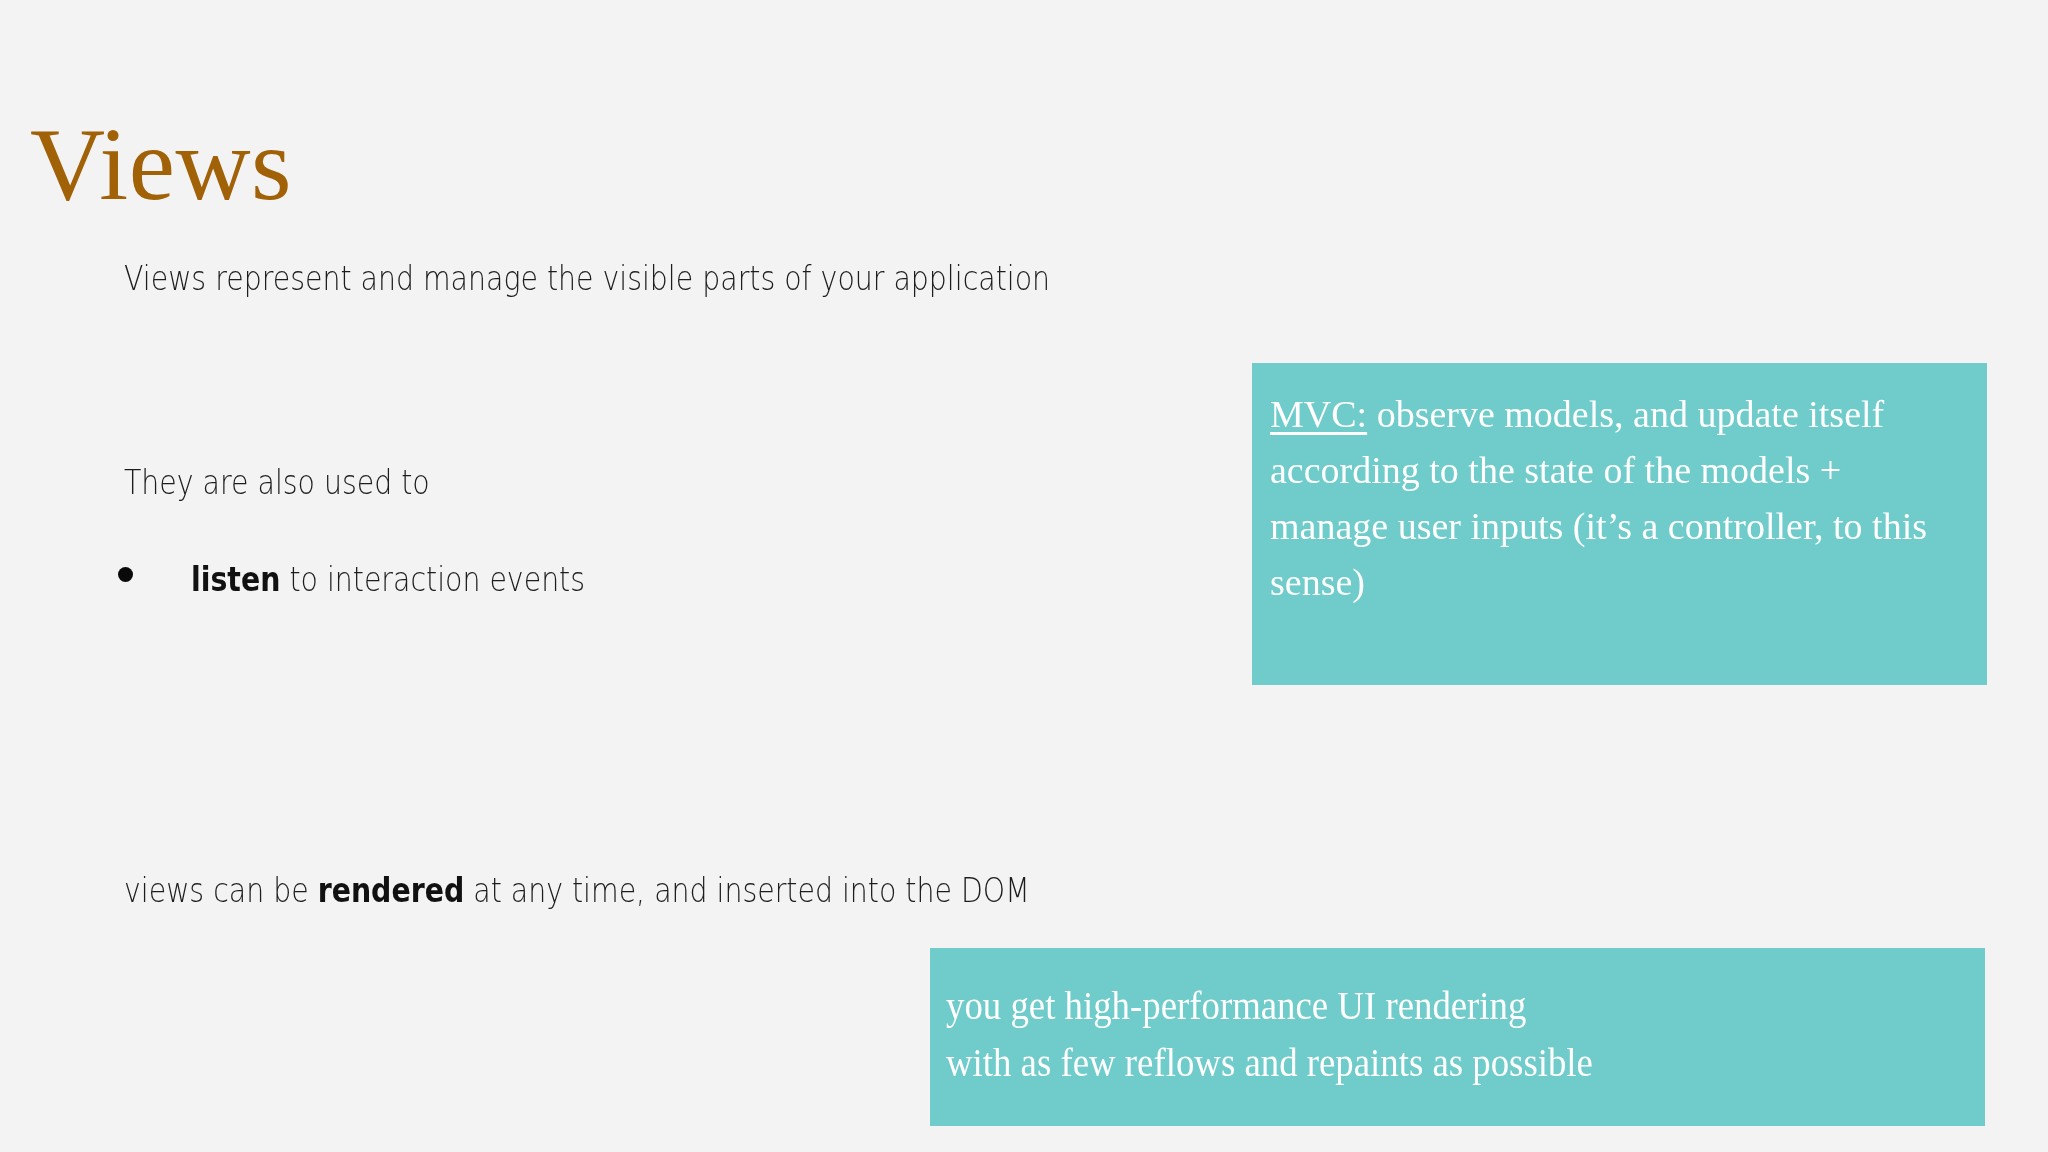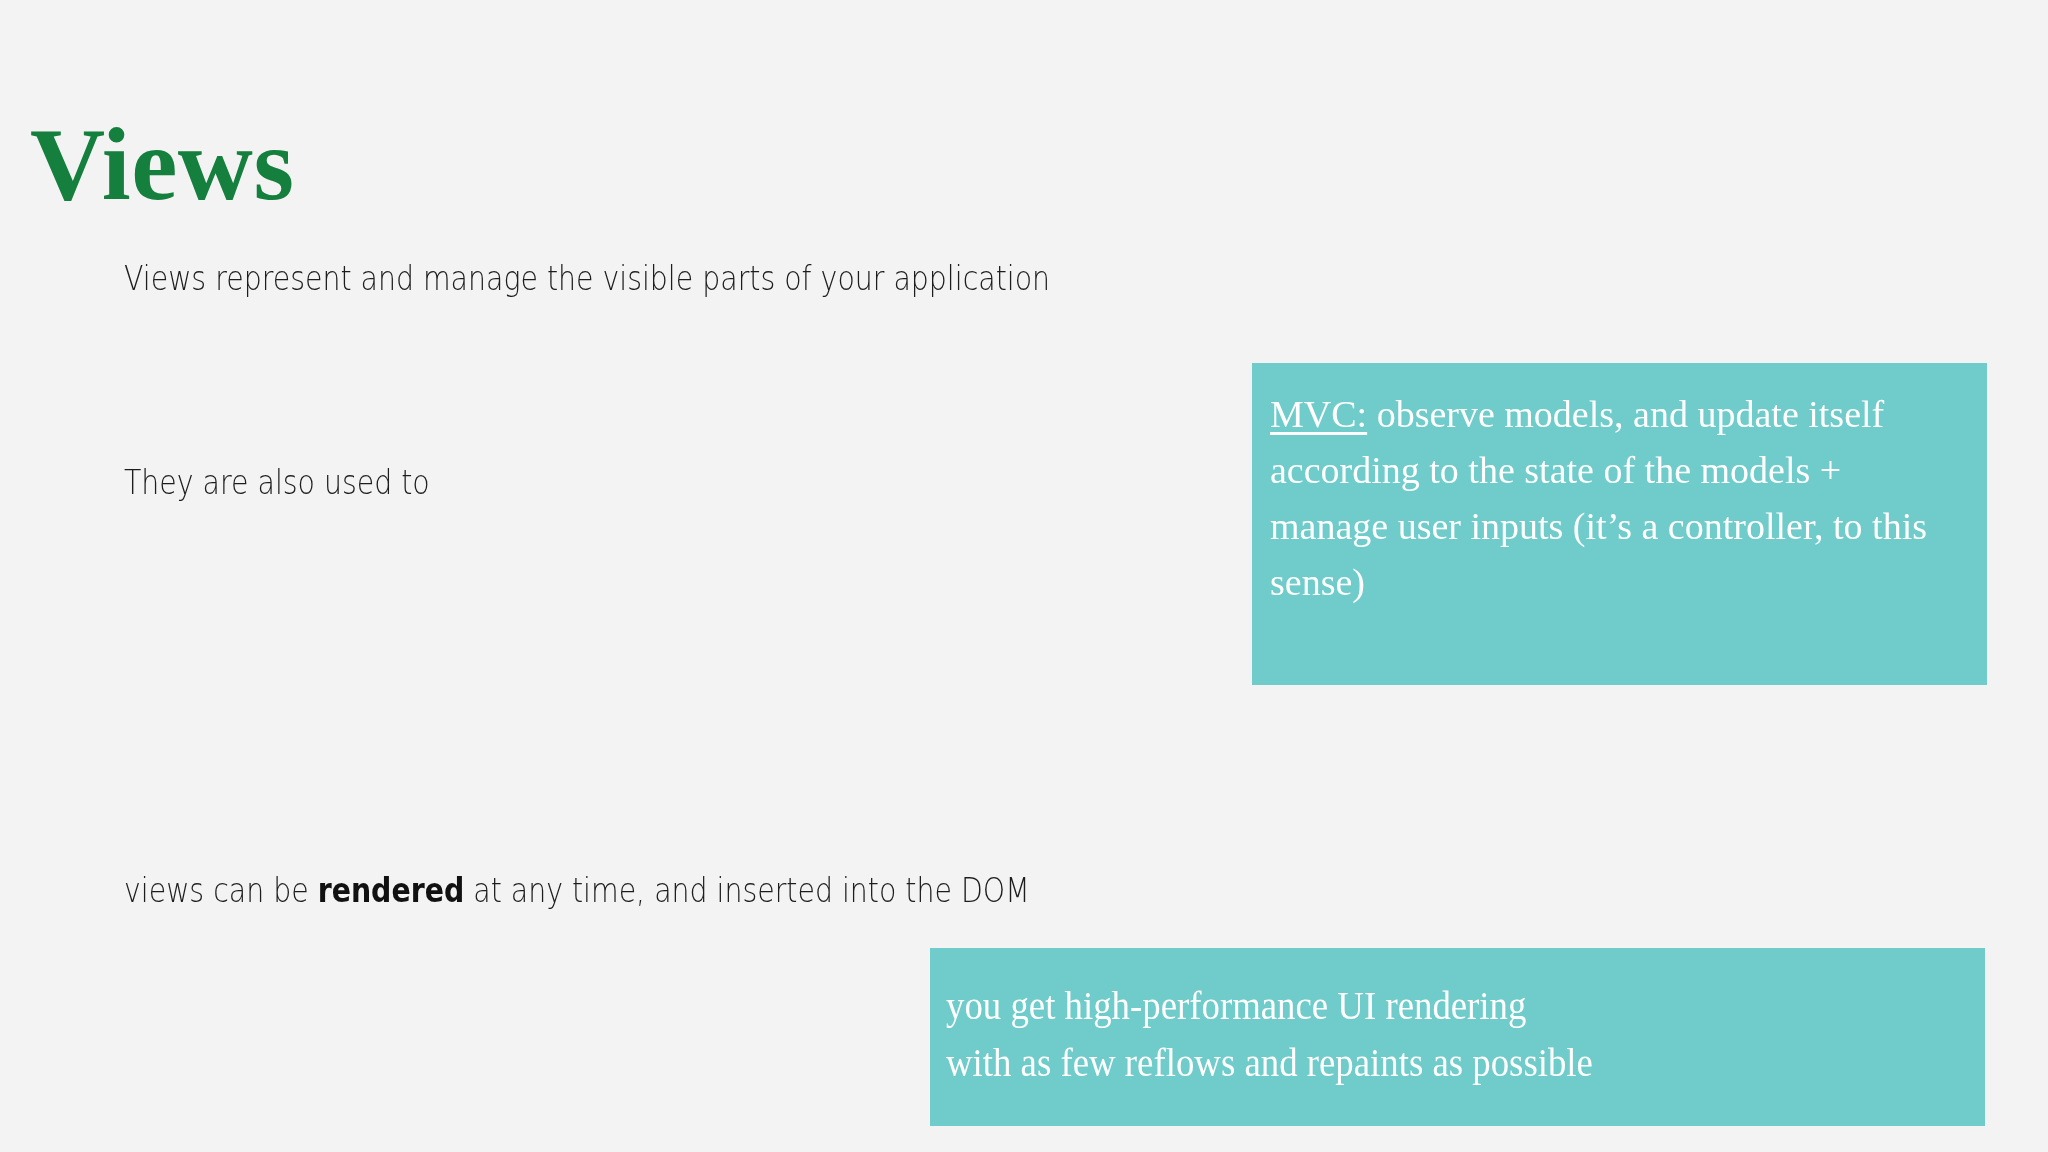--- a/index.html
+++ b/index.html
@@ -22,22 +22,22 @@
   }
 
   
   .slide-title {
     position: absolute;
     left: 30px;
     top: 38px;
     font-family: "Liberation Serif", "DejaVu Serif", serif;
     font-size: 104px;
     line-height: 1.08;
-    font-weight: 700;
-    color: #15803d;
+    font-weight: 400;
+    color: #a16207;
     letter-spacing: 0.5px;
     white-space: nowrap;
   }
 
   
   .body-text {
     position: absolute;
     font-family: "DejaVu Sans", "Liberation Sans", sans-serif;
     font-weight: 300;
     color: #1d1d1d;
@@ -160,20 +160,24 @@
 
 <div class="slide">
 
   <h1 class="slide-title">Views</h1>
 
   <div class="body-text lead-line">Views represent and manage the visible parts of your application</div>
 
   <div class="body-text also-used">They are also used to</div>
 
   <ul class="bullet-list">
+    <li class="bullet-row">
+      <span class="bullet-dot"></span>
+      <span class="bullet-label"><b>listen</b><span> to interaction events</span></span>
+    </li>
   </ul>
 
   <div class="body-text rendered-line"><span>views can be </span><b>rendered</b><span> at any time, and inserted into the DOM</span></div>
 
   <div class="callout callout-mvc"><span class="mvc-label">MVC:</span><span> observe models, and update itself according to the state of the models + manage user inputs (it’s a controller, to this sense)</span></div>
 
   <div class="callout callout-perf">
     <span class="perf-line">you get high-performance UI rendering</span>
     <span class="perf-line">with as few reflows and repaints as possible</span>
   </div>

